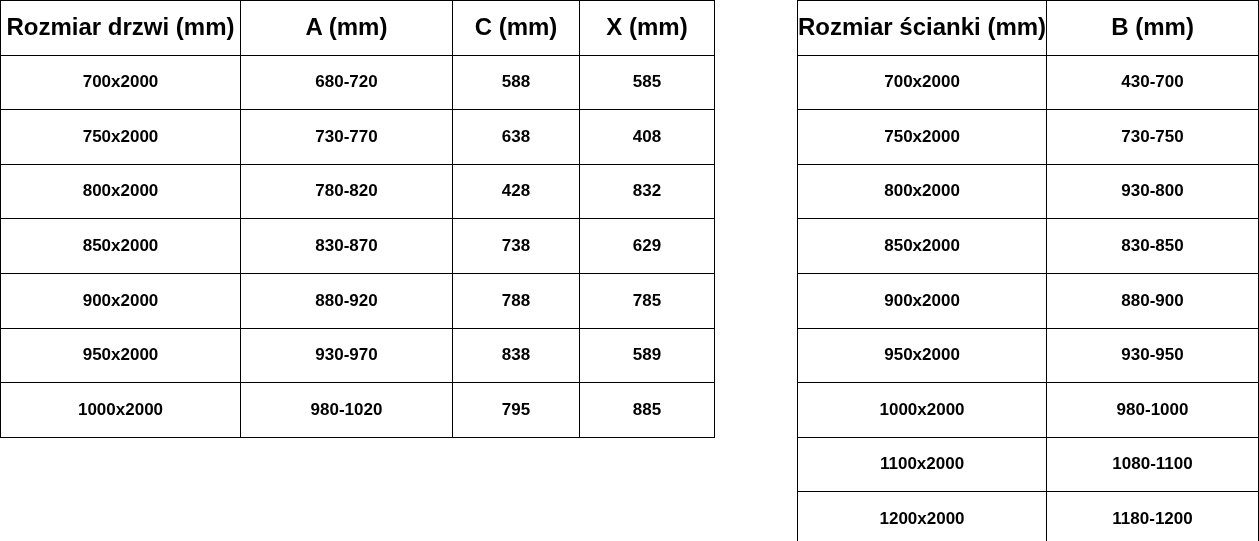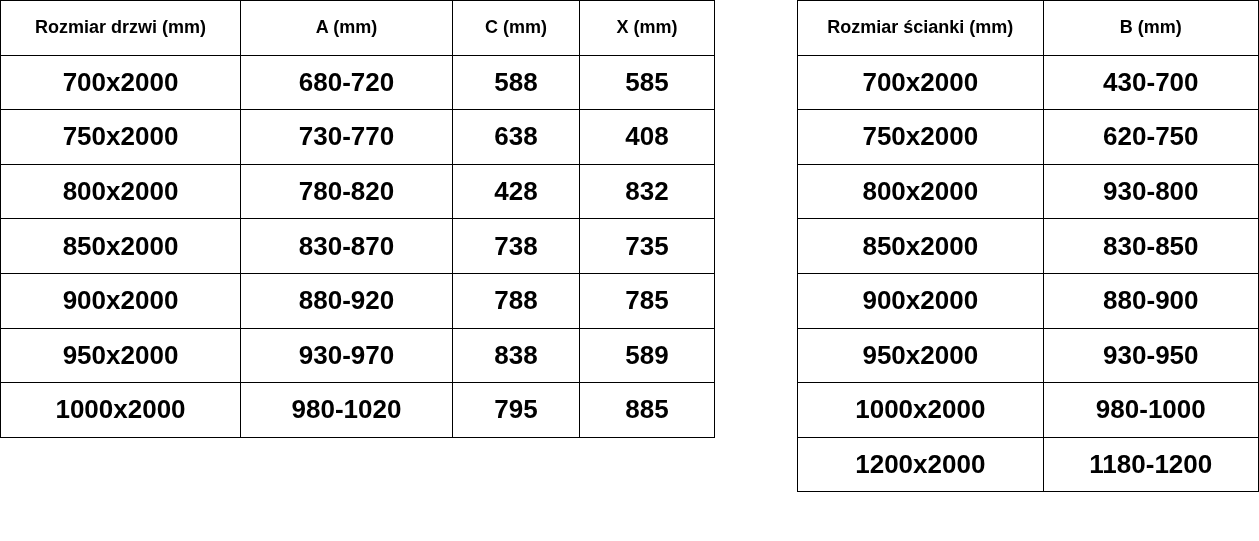--- a/index.html
+++ b/index.html
@@ -21,29 +21,29 @@
   }
   table.spec {
     position: absolute;
     border-collapse: collapse;
     table-layout: fixed;
   }
   table.spec td, table.spec th {
     border: 1px solid #000000;
     text-align: center;
     vertical-align: middle;
-    font-size: 26px;
+    font-size: 17px;
     font-weight: bold;
     padding: 0;
     height: 53.6px;
     line-height: 1.2;
     white-space: nowrap;
   }
   table.spec th {
-    font-size: 18px;
+    font-size: 24px;
   }
   
   #table-doors {
     left: 0px;
     top: 0px;
   }
   #table-doors col.c0 { width: 240px; }
   #table-doors col.c1 { width: 212px; }
   #table-doors col.c2 { width: 127px; }
   #table-doors col.c3 { width: 135px; }
@@ -92,21 +92,21 @@
       <tr>
         <td>800x2000</td>
         <td>780-820</td>
         <td>428</td>
         <td>832</td>
       </tr>
       <tr>
         <td>850x2000</td>
         <td>830-870</td>
         <td>738</td>
-        <td>735</td>
+        <td>629</td>
       </tr>
       <tr>
         <td>900x2000</td>
         <td>880-920</td>
         <td>788</td>
         <td>785</td>
       </tr>
       <tr>
         <td>950x2000</td>
         <td>930-970</td>
@@ -133,21 +133,21 @@
         <th>B (mm)</th>
       </tr>
     </thead>
     <tbody>
       <tr>
         <td>700x2000</td>
         <td>430-700</td>
       </tr>
       <tr>
         <td>750x2000</td>
-        <td>620-750</td>
+        <td>730-750</td>
       </tr>
       <tr>
         <td>800x2000</td>
         <td>930-800</td>
       </tr>
       <tr>
         <td>850x2000</td>
         <td>830-850</td>
       </tr>
       <tr>
@@ -156,19 +156,23 @@
       </tr>
       <tr>
         <td>950x2000</td>
         <td>930-950</td>
       </tr>
       <tr>
         <td>1000x2000</td>
         <td>980-1000</td>
       </tr>
       <tr>
+        <td>1100x2000</td>
+        <td>1080-1100</td>
+      </tr>
+      <tr>
         <td>1200x2000</td>
         <td>1180-1200</td>
       </tr>
     </tbody>
   </table>
 
 </div>
 
 </body></html>

